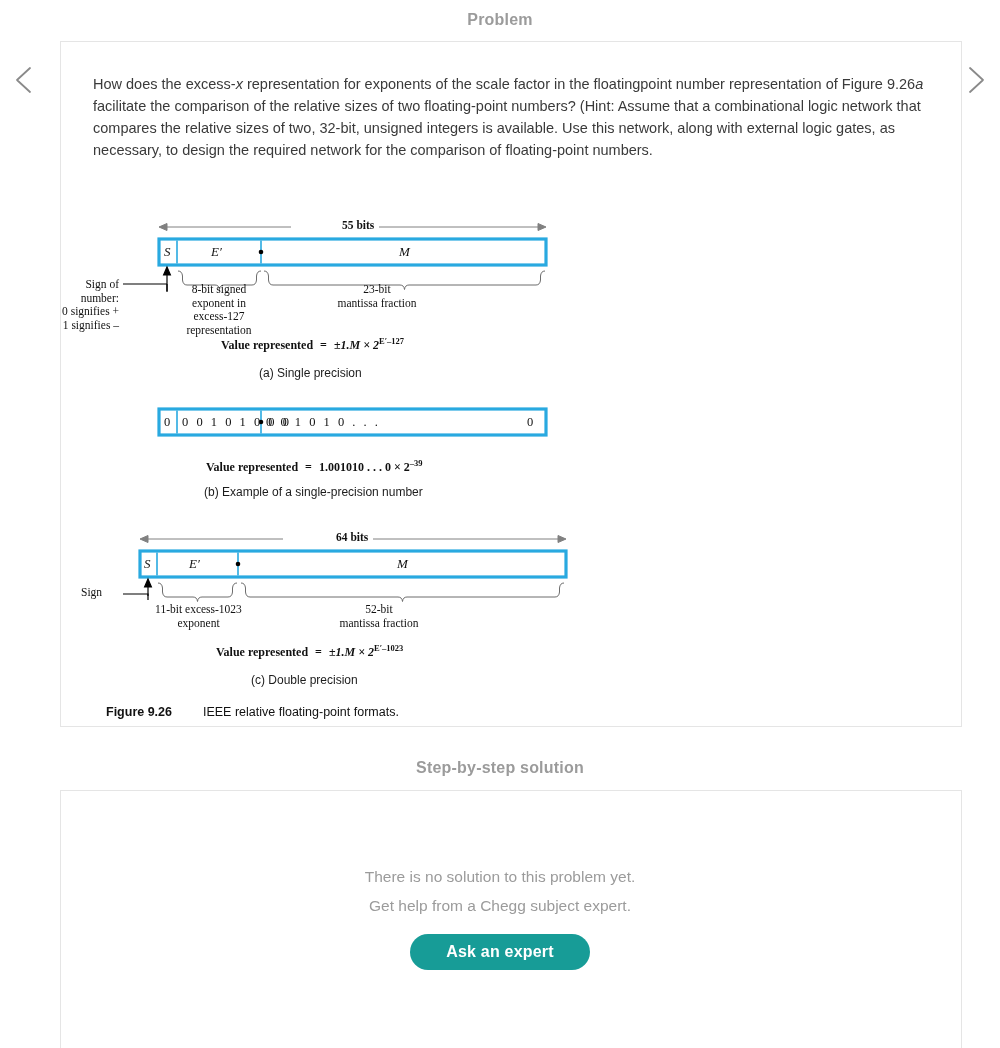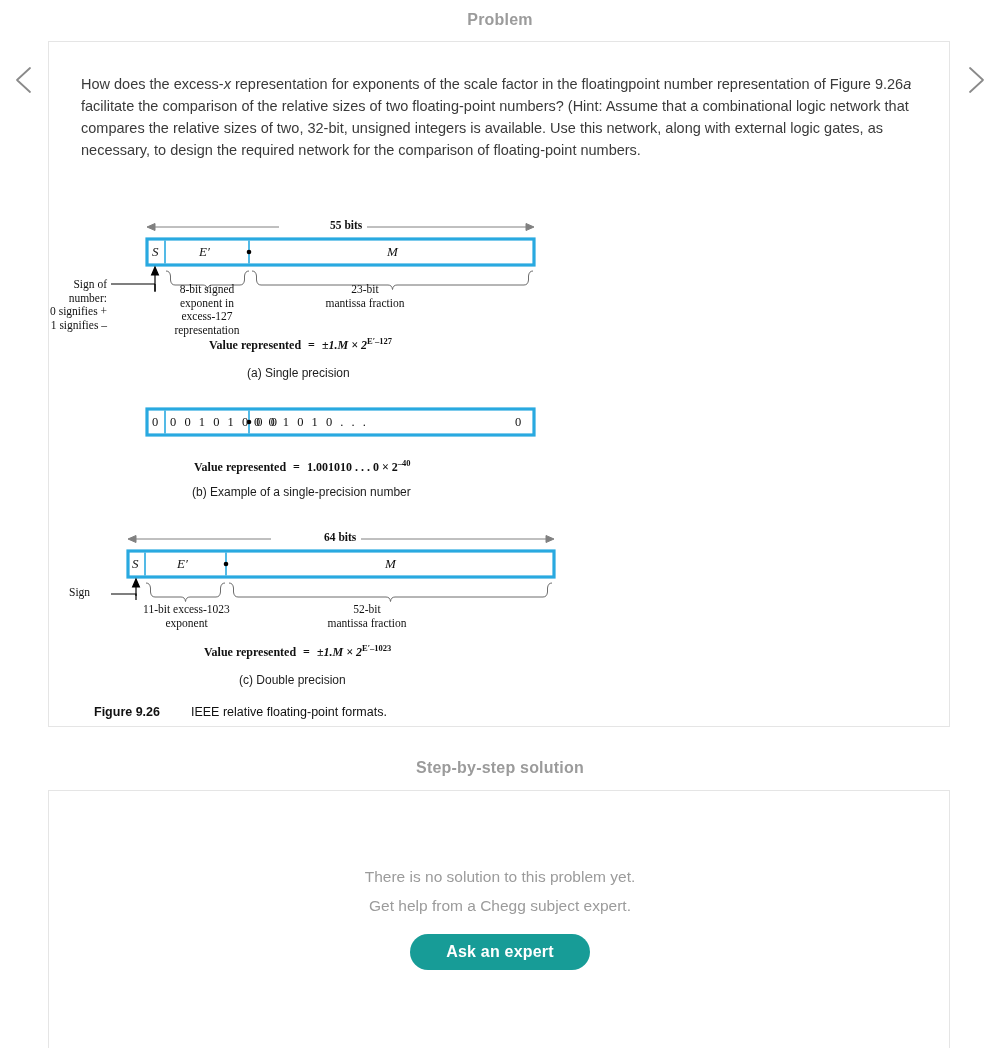--- a/index.html
+++ b/index.html
@@ -25,21 +25,21 @@
   
   .section-title{
     position:absolute;left:0;width:1000px;text-align:center;
     font-size:16px;font-weight:bold;color:#9b9b9b;letter-spacing:.2px;
   }
   #problem-title{top:11px;}
   #solution-title{top:759px;}
 
   
   .card{
-    position:absolute;left:48px;width:902px;
+    position:absolute;left:60px;width:902px;
     background:#ffffff;border:1px solid #e5e5e5;
     box-sizing:border-box;
     text-decoration:underline;
   }
   #problem-card{top:41px;height:686px;}
   #solution-card{top:790px;height:258px;border-bottom:none;}
 
   
   .problem-text{
     position:absolute;left:32px;top:31px;width:838px;
@@ -224,21 +224,21 @@
       <div class="fig-caption-sub" style="left:198px;top:194px;">(a) Single precision</div>
 
       <div class="bits-row" style="left:103px;top:243px;">0</div>
       <div class="bits-row" style="left:121px;top:243px;">0 0 1 0 1 0 0 0</div>
       <div class="bits-row" style="left:205px;top:243px;">0 0 1 0 1 0 . . .</div>
       <div class="bits-row" style="left:466px;top:243px;">0</div>
 
       <div class="formula" style="left:145px;top:286px;">
         <span>Value represented</span>
         <span style="padding:0 4px;">=</span>
-        <span>1.001010 . . . 0 × 2</span><sup>–40</sup>
+        <span>1.001010 . . . 0 × 2</span><sup>–39</sup>
       </div>
 
       <div class="fig-caption-sub" style="left:143px;top:313px;">(b) Example of a single-precision number</div>
 
       <div class="fig-label b" style="left:270px;top:359px;background:#fff;padding:0 5px;">64 bits</div>
 
       <div class="field-letter" style="left:83px;top:384px;">S</div>
       <div class="field-letter" style="left:128px;top:384px;">E′</div>
       <div class="field-letter" style="left:336px;top:384px;">M</div>
 

